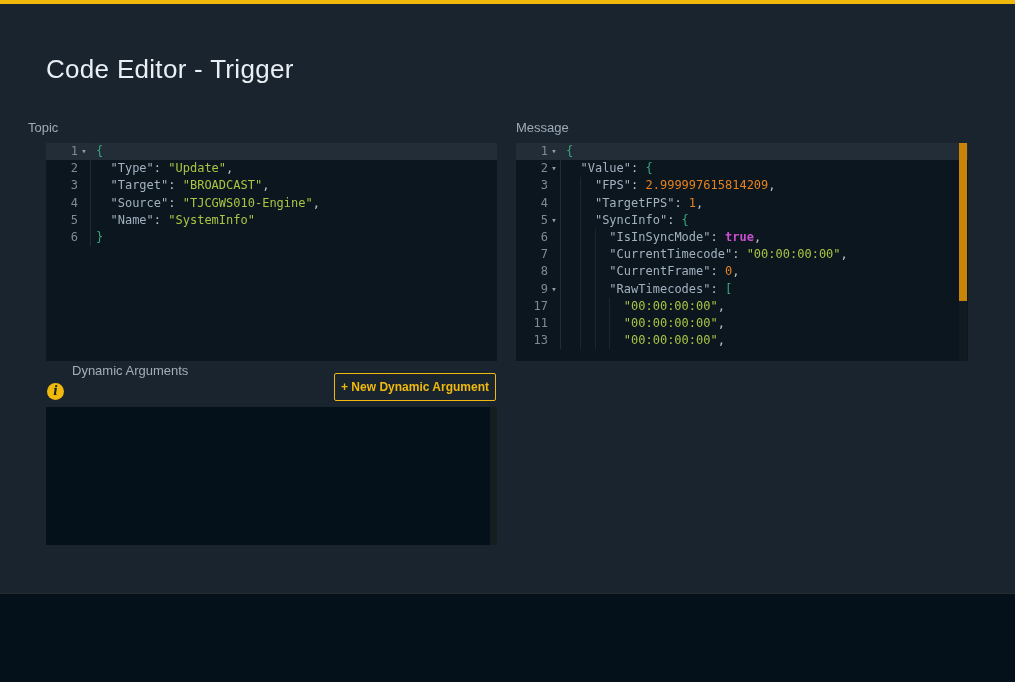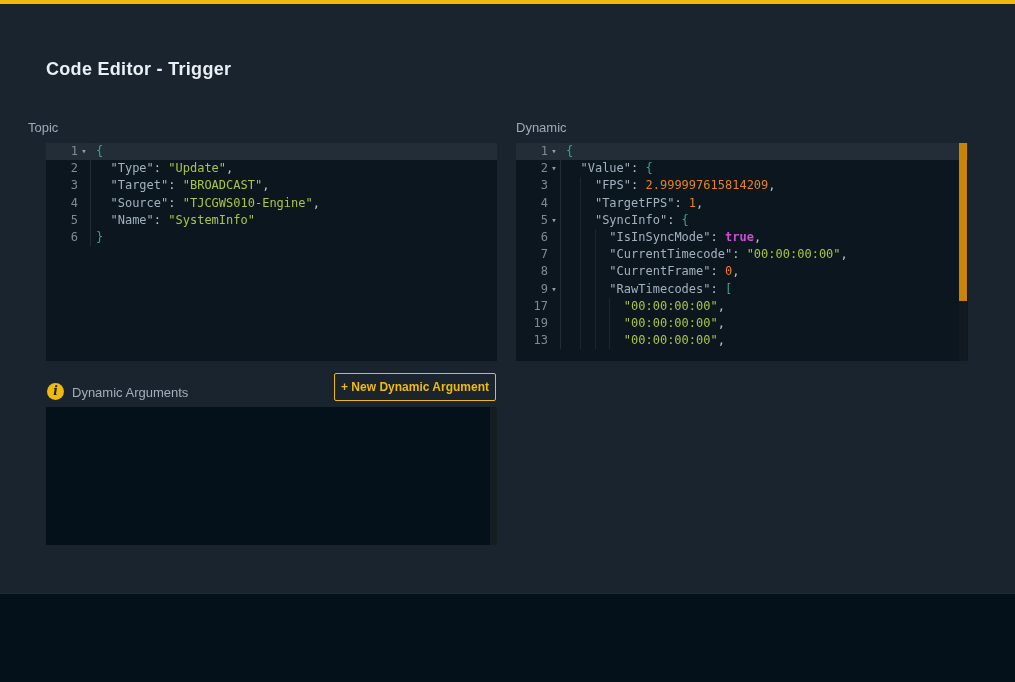--- a/index.html
+++ b/index.html
@@ -2,22 +2,22 @@
 <html><head>
 <meta charset="utf-8">
 <style>
   * { margin:0; padding:0; box-sizing:border-box; }
   html,body { width:1015px; height:682px; background:#19242e; overflow:hidden;
               font-family:"Liberation Sans", sans-serif; }
   .screen { position:relative; width:1015px; height:682px; background:#19242e; }
 
   .topbar { position:absolute; left:0; top:0; width:1015px; height:4px; background:#f0b90b; }
 
-  .title { position:absolute; left:46px; top:53px; font-size:18px; line-height:32px;
-           color:#e9eff4; font-weight:700; letter-spacing:.3px; }
+  .title { position:absolute; left:46px; top:53px; font-size:26px; line-height:32px;
+           color:#e9eff4; font-weight:400; letter-spacing:.3px; }
 
   .ed-label { position:absolute; top:120px; font-size:13px; line-height:16px; color:#9dabb8; }
   .lbl-topic { left:28px; } .lbl-message { left:516px; }
 
   .editor { position:absolute; top:143px; height:218px; background:#0c161f; overflow:hidden;
             font-family:"DejaVu Sans Mono", monospace; font-size:12px; }
   .ed-topic { left:46px; width:451px; }
   .ed-message { left:516px; width:452px; }
 
   .crow { display:flex; height:17.2px; line-height:17.2px; white-space:pre; }
@@ -35,42 +35,42 @@
   .tk-bool{ color:#ca4ecf; font-weight:bold; }
   .tk-pun { color:#b9c3cc; }
   .tk-ws  { color:#b9c3cc; }
 
   .vscroll-thumb { position:absolute; right:1px; top:0; width:8px; height:158px; background:#c98306; }
   .vscroll-track { position:absolute; right:1px; top:158px; width:8px; height:60px; background:#111a21; }
 
   .da-icon { position:absolute; left:47px; top:383px; width:17px; height:17px; border-radius:50%;
              background:#f0b90b; color:#17222c; font-family:"DejaVu Serif", serif;
              font-style:italic; font-weight:bold; font-size:12px; line-height:17px; text-align:center; }
-  .da-label { position:absolute; left:72px; top:385px; font-size:13px; line-height:16px; color:#a2aeb9; }
+  .da-label { position:absolute; left:72px; top:363px; font-size:13px; line-height:16px; color:#a2aeb9; }
   .da-button { position:absolute; left:334px; top:373px; width:162px; height:28px;
                background:transparent; border:1px solid #f0b90b; border-radius:2px;
                color:#f0b90b; font-size:12px; font-weight:bold; text-align:center; line-height:26px;
                cursor:pointer; font-family:"Liberation Sans", sans-serif; }
   .da-panel { position:absolute; left:46px; top:407px; width:451px; height:138px; background:#05111a; }
   .da-scroll { position:absolute; right:0; top:0; width:7px; height:138px; background:#151d1f; }
 
   .footer { position:absolute; left:0; top:593px; width:1015px; height:89px;
             background:#04101a; border-top:1px solid #272e29; }
 </style>
 </head>
 <body>
 
 <div class="screen">
 
   <div class="topbar"></div>
 
   <div class="title">Code Editor - Trigger</div>
 
   <div class="ed-label lbl-topic">Topic</div>
-  <div class="ed-label lbl-message">Dynamic</div>
+  <div class="ed-label lbl-message">Message</div>
 
   <div class="editor ed-topic">
       <div class="crow active"><div class="gut"><span class="ln">1</span><span class="fold">▾</span></div><div class="codeline"><span class="tk-br">{</span></div></div>
       <div class="crow"><div class="gut"><span class="ln">2</span><span class="fold"></span></div><div class="codeline"><span class="tk-ws">  </span><span class="tk-key">"Type"</span><span class="tk-pun">: </span><span class="tk-str">"Update"</span><span class="tk-pun">,</span></div></div>
       <div class="crow"><div class="gut"><span class="ln">3</span><span class="fold"></span></div><div class="codeline"><span class="tk-ws">  </span><span class="tk-key">"Target"</span><span class="tk-pun">: </span><span class="tk-str">"BROADCAST"</span><span class="tk-pun">,</span></div></div>
       <div class="crow"><div class="gut"><span class="ln">4</span><span class="fold"></span></div><div class="codeline"><span class="tk-ws">  </span><span class="tk-key">"Source"</span><span class="tk-pun">: </span><span class="tk-str">"TJCGWS010-Engine"</span><span class="tk-pun">,</span></div></div>
       <div class="crow"><div class="gut"><span class="ln">5</span><span class="fold"></span></div><div class="codeline"><span class="tk-ws">  </span><span class="tk-key">"Name"</span><span class="tk-pun">: </span><span class="tk-str">"SystemInfo"</span></div></div>
       <div class="crow"><div class="gut"><span class="ln">6</span><span class="fold"></span></div><div class="codeline"><span class="tk-br">}</span></div></div>
     </div>
 
@@ -78,21 +78,21 @@
     <div class="crow active"><div class="gut"><span class="ln">1</span><span class="fold">▾</span></div><div class="codeline"><span class="tk-br">{</span></div></div>
       <div class="crow"><div class="gut"><span class="ln">2</span><span class="fold">▾</span></div><div class="codeline"><span class="tk-ws">  </span><span class="tk-key">"Value"</span><span class="tk-pun">: </span><span class="tk-br">{</span></div></div>
       <div class="crow"><div class="gut"><span class="ln">3</span><span class="fold"></span></div><div class="codeline"><i class="guide" style="left: calc(2ch + 5px);"></i><span class="tk-ws">    </span><span class="tk-key">"FPS"</span><span class="tk-pun">: </span><span class="tk-num">2.999997615814209</span><span class="tk-pun">,</span></div></div>
       <div class="crow"><div class="gut"><span class="ln">4</span><span class="fold"></span></div><div class="codeline"><i class="guide" style="left: calc(2ch + 5px);"></i><span class="tk-ws">    </span><span class="tk-key">"TargetFPS"</span><span class="tk-pun">: </span><span class="tk-num">1</span><span class="tk-pun">,</span></div></div>
       <div class="crow"><div class="gut"><span class="ln">5</span><span class="fold">▾</span></div><div class="codeline"><i class="guide" style="left: calc(2ch + 5px);"></i><span class="tk-ws">    </span><span class="tk-key">"SyncInfo"</span><span class="tk-pun">: </span><span class="tk-br">{</span></div></div>
       <div class="crow"><div class="gut"><span class="ln">6</span><span class="fold"></span></div><div class="codeline"><i class="guide" style="left: calc(2ch + 5px);"></i><i class="guide" style="left: calc(4ch + 5px);"></i><span class="tk-ws">      </span><span class="tk-key">"IsInSyncMode"</span><span class="tk-pun">: </span><span class="tk-bool">true</span><span class="tk-pun">,</span></div></div>
       <div class="crow"><div class="gut"><span class="ln">7</span><span class="fold"></span></div><div class="codeline"><i class="guide" style="left: calc(2ch + 5px);"></i><i class="guide" style="left: calc(4ch + 5px);"></i><span class="tk-ws">      </span><span class="tk-key">"CurrentTimecode"</span><span class="tk-pun">: </span><span class="tk-str">"00:00:00:00"</span><span class="tk-pun">,</span></div></div>
       <div class="crow"><div class="gut"><span class="ln">8</span><span class="fold"></span></div><div class="codeline"><i class="guide" style="left: calc(2ch + 5px);"></i><i class="guide" style="left: calc(4ch + 5px);"></i><span class="tk-ws">      </span><span class="tk-key">"CurrentFrame"</span><span class="tk-pun">: </span><span class="tk-num">0</span><span class="tk-pun">,</span></div></div>
       <div class="crow"><div class="gut"><span class="ln">9</span><span class="fold">▾</span></div><div class="codeline"><i class="guide" style="left: calc(2ch + 5px);"></i><i class="guide" style="left: calc(4ch + 5px);"></i><span class="tk-ws">      </span><span class="tk-key">"RawTimecodes"</span><span class="tk-pun">: </span><span class="tk-br">[</span></div></div>
       <div class="crow"><div class="gut"><span class="ln">17</span><span class="fold"></span></div><div class="codeline"><i class="guide" style="left: calc(2ch + 5px);"></i><i class="guide" style="left: calc(4ch + 5px);"></i><i class="guide" style="left: calc(6ch + 5px);"></i><span class="tk-ws">        </span><span class="tk-str">"00:00:00:00"</span><span class="tk-pun">,</span></div></div>
-      <div class="crow"><div class="gut"><span class="ln">19</span><span class="fold"></span></div><div class="codeline"><i class="guide" style="left: calc(2ch + 5px);"></i><i class="guide" style="left: calc(4ch + 5px);"></i><i class="guide" style="left: calc(6ch + 5px);"></i><span class="tk-ws">        </span><span class="tk-str">"00:00:00:00"</span><span class="tk-pun">,</span></div></div>
+      <div class="crow"><div class="gut"><span class="ln">11</span><span class="fold"></span></div><div class="codeline"><i class="guide" style="left: calc(2ch + 5px);"></i><i class="guide" style="left: calc(4ch + 5px);"></i><i class="guide" style="left: calc(6ch + 5px);"></i><span class="tk-ws">        </span><span class="tk-str">"00:00:00:00"</span><span class="tk-pun">,</span></div></div>
       <div class="crow"><div class="gut"><span class="ln">13</span><span class="fold"></span></div><div class="codeline"><i class="guide" style="left: calc(2ch + 5px);"></i><i class="guide" style="left: calc(4ch + 5px);"></i><i class="guide" style="left: calc(6ch + 5px);"></i><span class="tk-ws">        </span><span class="tk-str">"00:00:00:00"</span><span class="tk-pun">,</span></div></div>
       <div class="vscroll-track"></div>
     <div class="vscroll-thumb"></div>
   </div>
 
   <div class="da-icon">i</div>
   <div class="da-label">Dynamic Arguments</div>
   <button class="da-button">+ New Dynamic Argument</button>
 
   <div class="da-panel">

